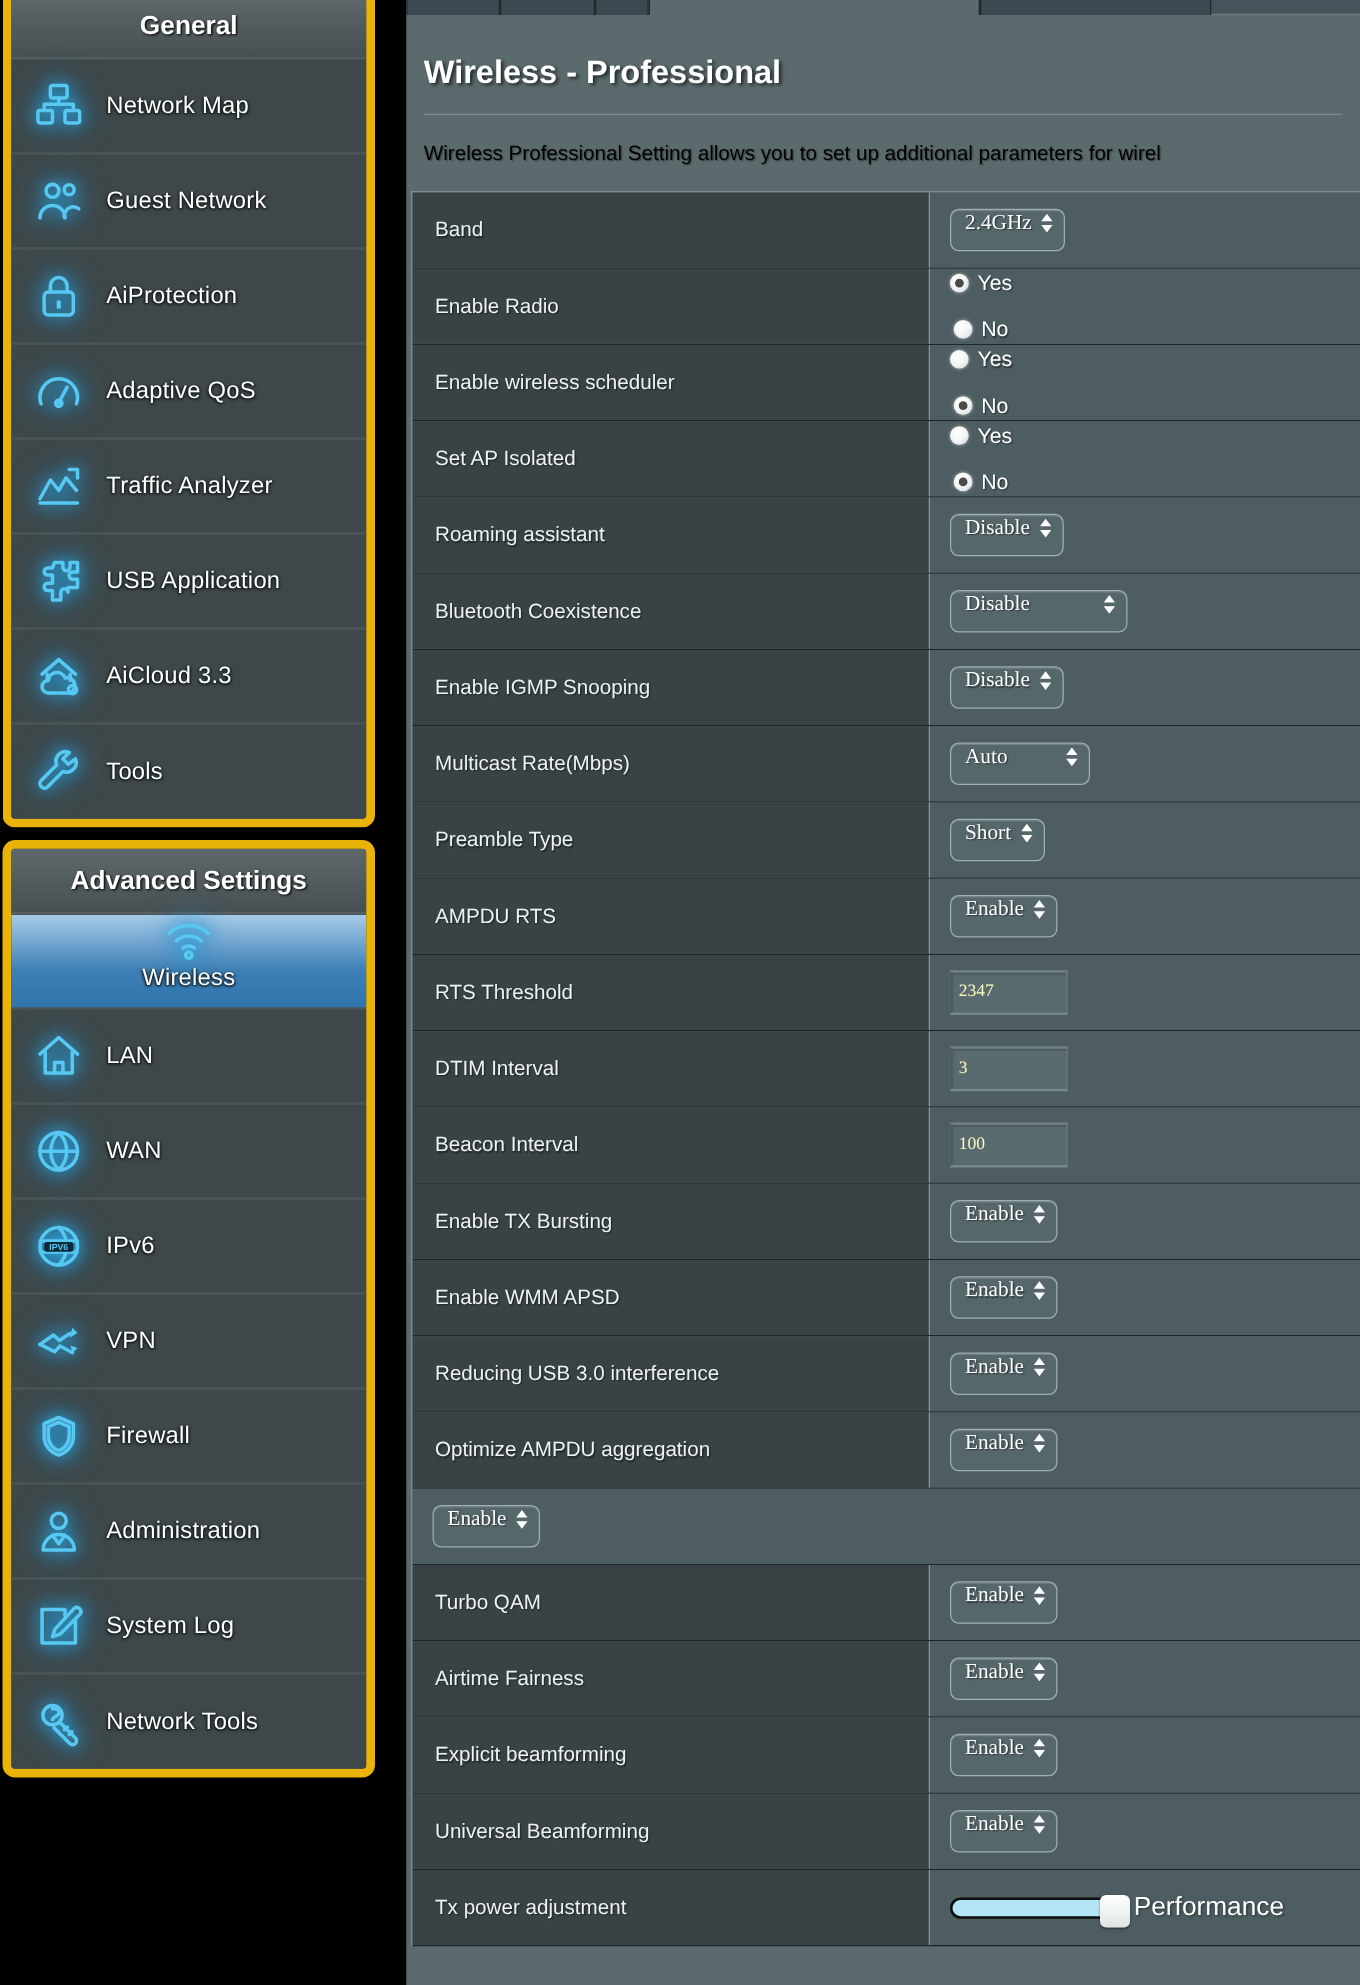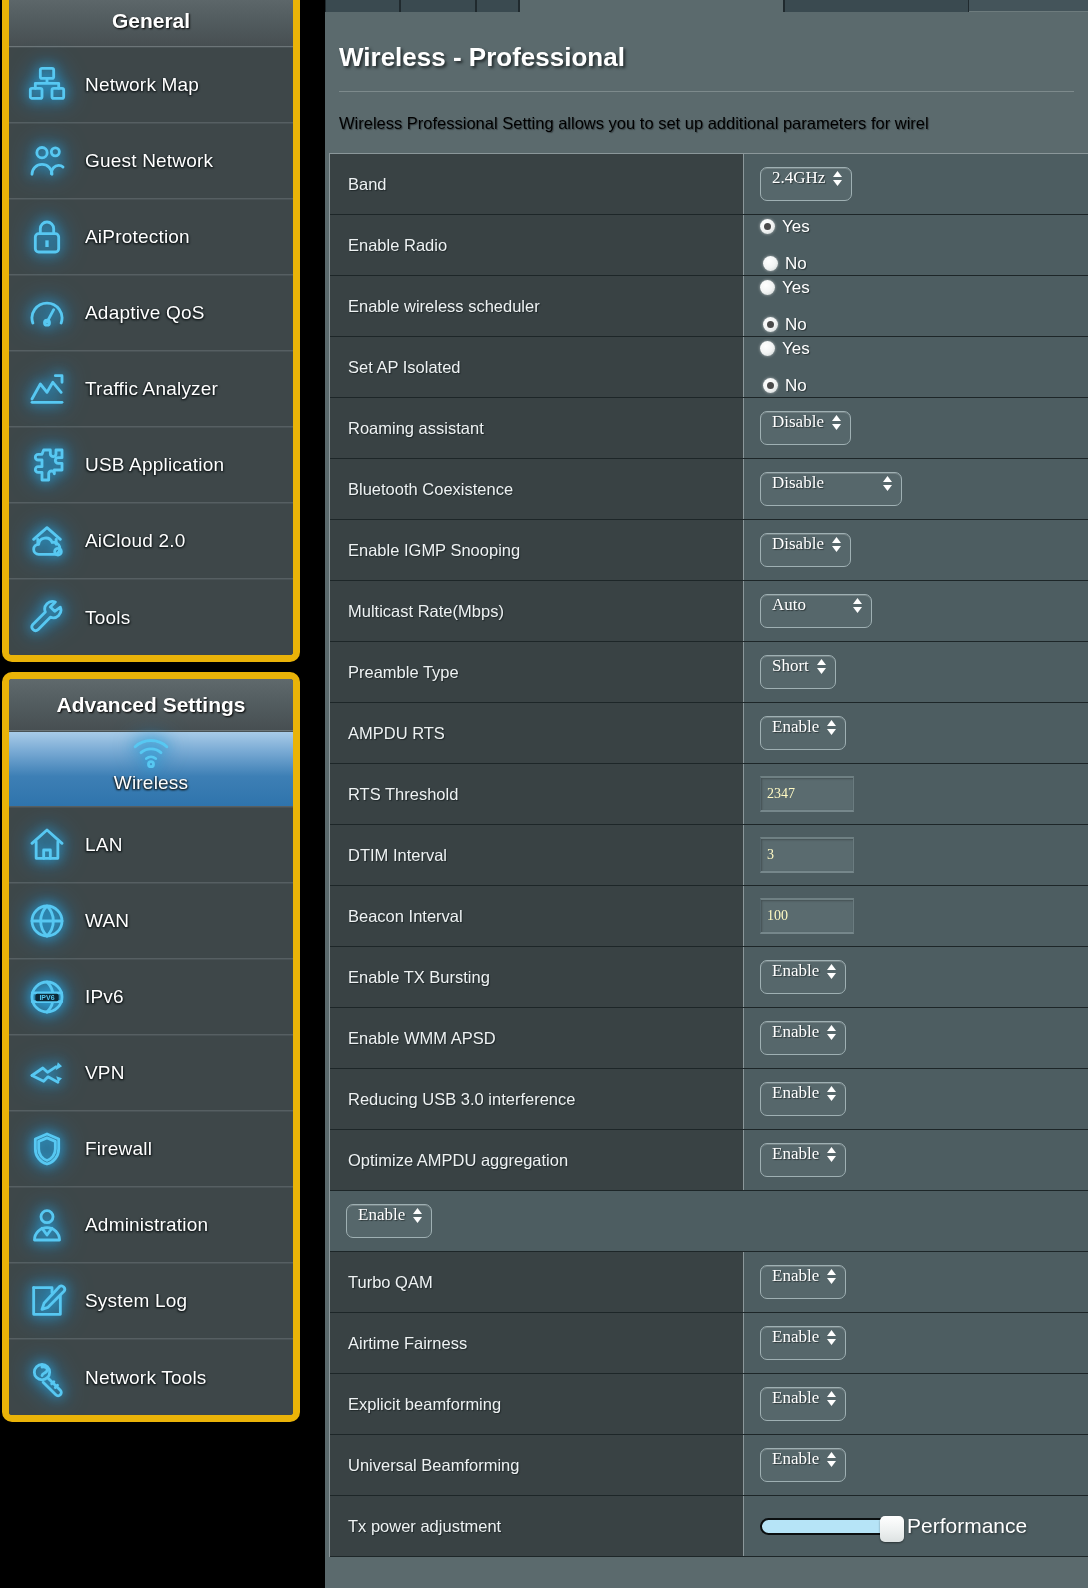--- a/index.html
+++ b/index.html
@@ -261,21 +261,21 @@
           <div class="menu-item">
             <span class="menu-icon">
               <svg width="40" height="40" viewBox="0 0 24 24" fill="none" stroke="currentColor" stroke-width="1.7" stroke-linecap="round" stroke-linejoin="round">
                 <path d="M4 11 12 4l8 7"></path>
                 <path d="M6.5 11v3"></path>
                 <path d="M17.5 11v3"></path>
                 <path d="M7 20a3 3 0 0 1 0-6 4.2 4.2 0 0 1 8.1-1.1A2.9 2.9 0 0 1 17 20z"></path>
                 <circle cx="18.6" cy="18.4" r="2"></circle>
               </svg>
             </span>
-            <span class="menu-label">AiCloud 2.0</span>
+            <span class="menu-label">AiCloud 3.3</span>
           </div>
           <div class="menu-item">
             <span class="menu-icon">
               <svg width="40" height="40" viewBox="0 0 24 24" fill="none" stroke="currentColor" stroke-width="1.7" stroke-linecap="round" stroke-linejoin="round">
                 <path d="M20 5.5a4.6 4.6 0 0 1-6 6L6.6 19a2.2 2.2 0 0 1-3.1-3.1L11 8.4a4.6 4.6 0 0 1 6-6l-3 3 2.6 2.6z"></path>
               </svg>
             </span>
             <span class="menu-label">Tools</span>
           </div>
         </div>

